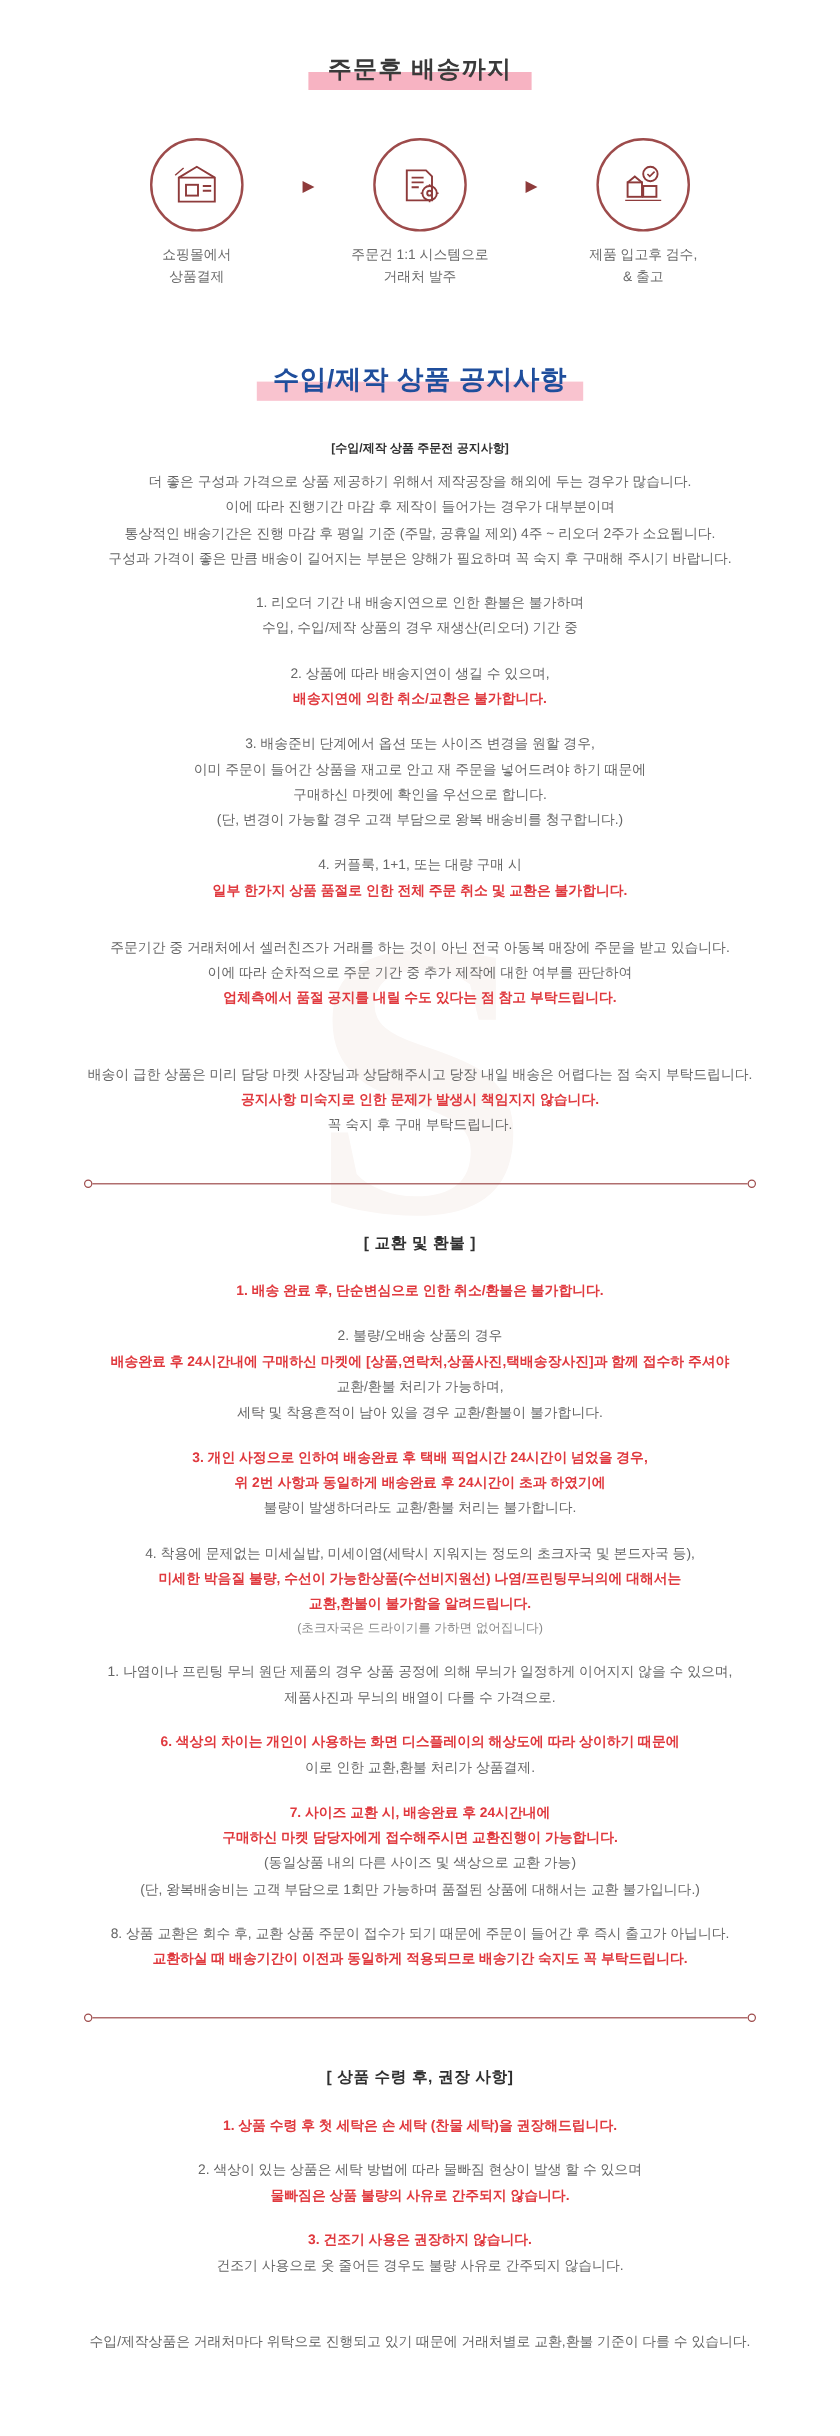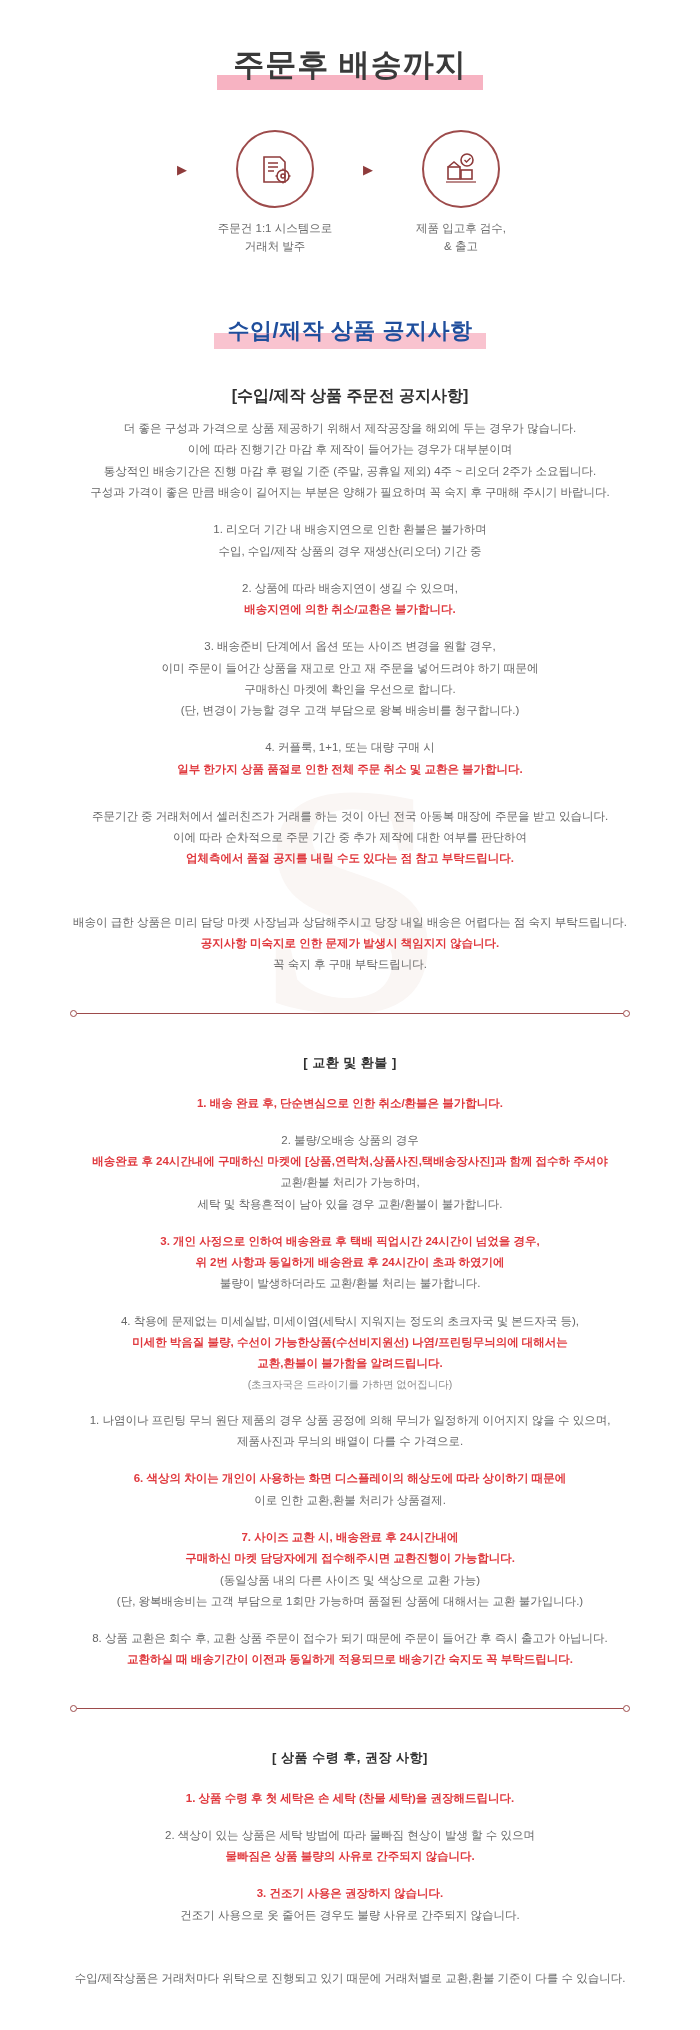--- a/index.html
+++ b/index.html
@@ -39,21 +39,21 @@
   .content { position: relative; z-index: 2; }
 
   
   .top-title-wrap {
     padding-top: 42px;
     text-align: center;
   }
   .top-title {
     display: inline-block;
     position: relative;
-    font-size: 31px;
+    font-size: 20px;
     font-weight: bold;
     color: #3a3a3a;
     letter-spacing: 1px;
     padding: 2px 16px 4px 16px;
   }
   .top-title .hl {
     position: absolute;
     left: 0; right: 0;
     bottom: 0px;
     height: 15px;
@@ -129,21 +129,21 @@
     margin-top: 30px;
     text-align: center;
     font-size: 11.5px;
     line-height: 1.85;
     color: #666666;
   }
   .block p { margin: 0; }
   .block-title {
     font-weight: bold;
     color: #2f2f2f;
-    font-size: 16px;
+    font-size: 10px;
     margin-bottom: 8px;
   }
   .rb { color: #e0393e; font-weight: bold; }
 
   
   .divider {
     margin: 34px auto;
     width: 560px;
     display: flex;
     align-items: center;
@@ -183,20 +183,33 @@
 
     <div class="top-title-wrap">
       <div class="top-title">
         <span class="hl"></span>
         <span>주문후 배송까지</span>
       </div>
     </div>
 
     <div class="steps">
 
+      <div class="step">
+        <div class="circle">
+          <svg width="42" height="40" viewBox="0 0 42 40" fill="none" stroke="#8e3b3b" stroke-width="1.6">
+            <path d="M6 14 L21 5 L36 14 L36 34 L6 34 Z"></path>
+            <path d="M6 14 L36 14"></path>
+            <rect x="12" y="20" width="10" height="9"></rect>
+            <path d="M26 21 h7 M26 25 h7"></path>
+            <path d="M3 12 L10 6" stroke-width="1.2"></path>
+          </svg>
+        </div>
+        <div class="step-label">쇼핑몰에서
+상품결제</div>
+      </div>
 
       <div class="arrow">
         <span>▶</span>
       </div>
 
       <div class="step">
         <div class="circle">
           <svg width="42" height="40" viewBox="0 0 42 40" fill="none" stroke="#8e3b3b" stroke-width="1.6">
             <path d="M10 8 h16 l5 5 v20 h-21 z"></path>
             <path d="M14 14 h10 M14 18 h10 M14 22 h6"></path>

